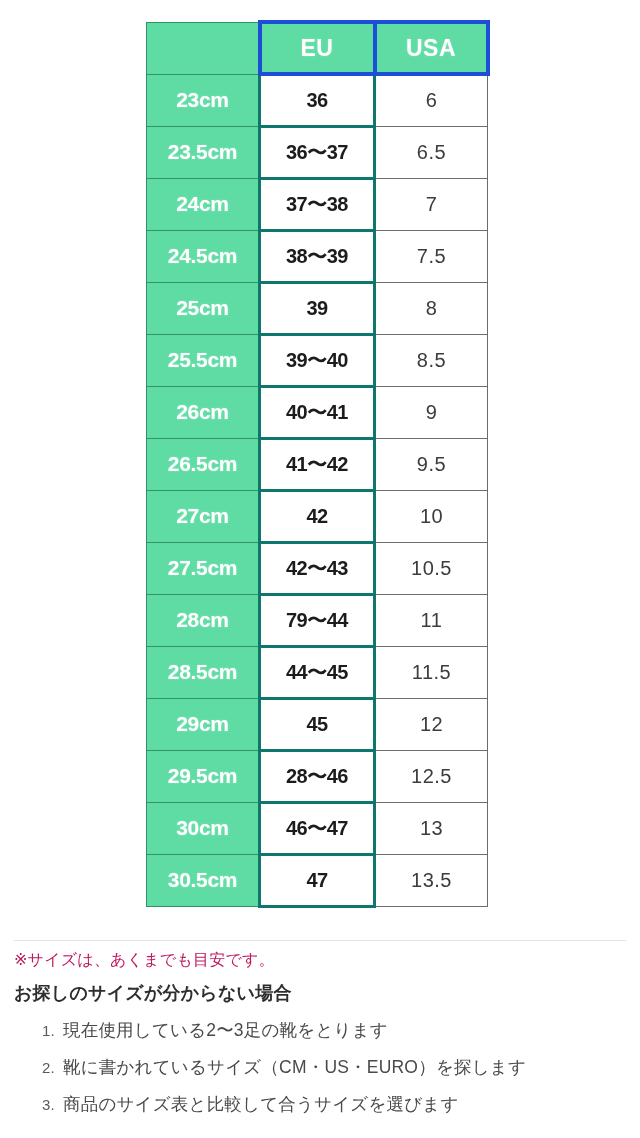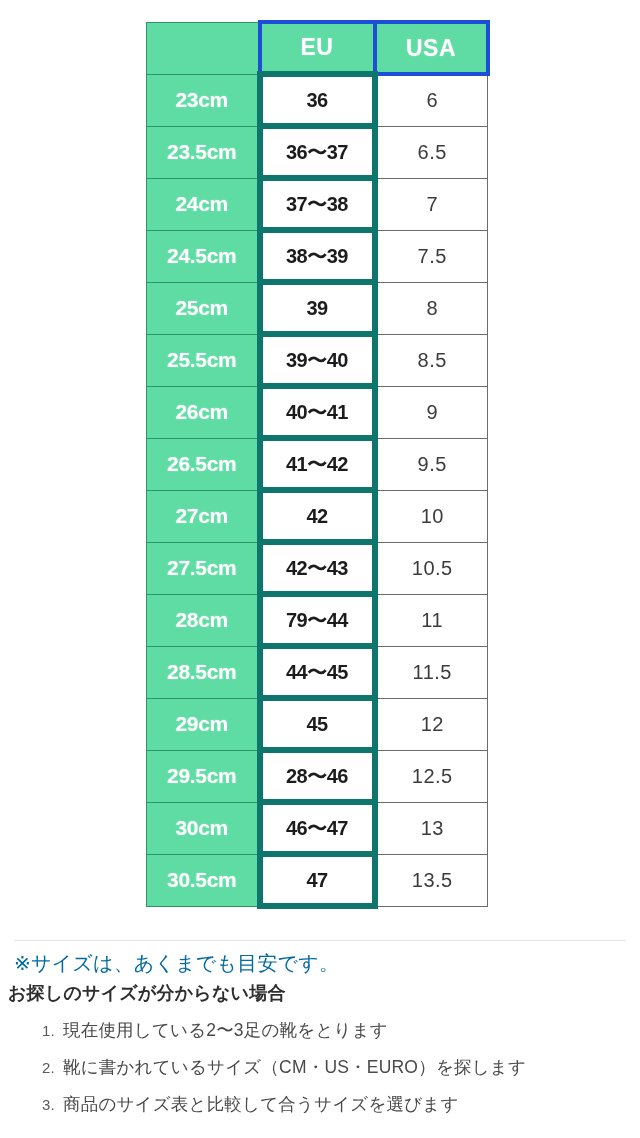--- a/index.html
+++ b/index.html
@@ -61,21 +61,21 @@
     border: 4px solid #1d4ed8;
     color: #ffffff;
     font-weight: bold;
     font-size: 23px;
     letter-spacing: 0.5px;
     text-shadow: 0 0 2px rgba(255,255,255,0.3);
   }
   
   .cell-eu {
     background: #ffffff;
-    border: 6px solid #0f766e;
+    border: 3px solid #0f766e;
     color: #1c1c1c;
     font-weight: bold;
     font-size: 20px;
     letter-spacing: -0.5px;
   }
   .cell-usa {
     background: #ffffff;
     border: 1px solid #6b6b6b;
     color: #3c3c3c;
     font-weight: normal;
@@ -89,27 +89,27 @@
     left: 14px;
     top: 940px;
     width: 612px;
     height: 1px;
     background: #e2e2e2;
   }
   .note {
     position: absolute;
     left: 14px;
     top: 950px;
-    font-size: 20px;
-    color: #0369a1;
+    font-size: 16px;
+    color: #be185d;
     letter-spacing: 0.2px;
   }
   .subhead {
     position: absolute;
-    left: 8px;
+    left: 14px;
     top: 981px;
     font-size: 18px;
     font-weight: bold;
     color: #2e2e2e;
     letter-spacing: 0.2px;
     text-align: center;
   }
   ol.steps {
     position: absolute;
     left: 0;

